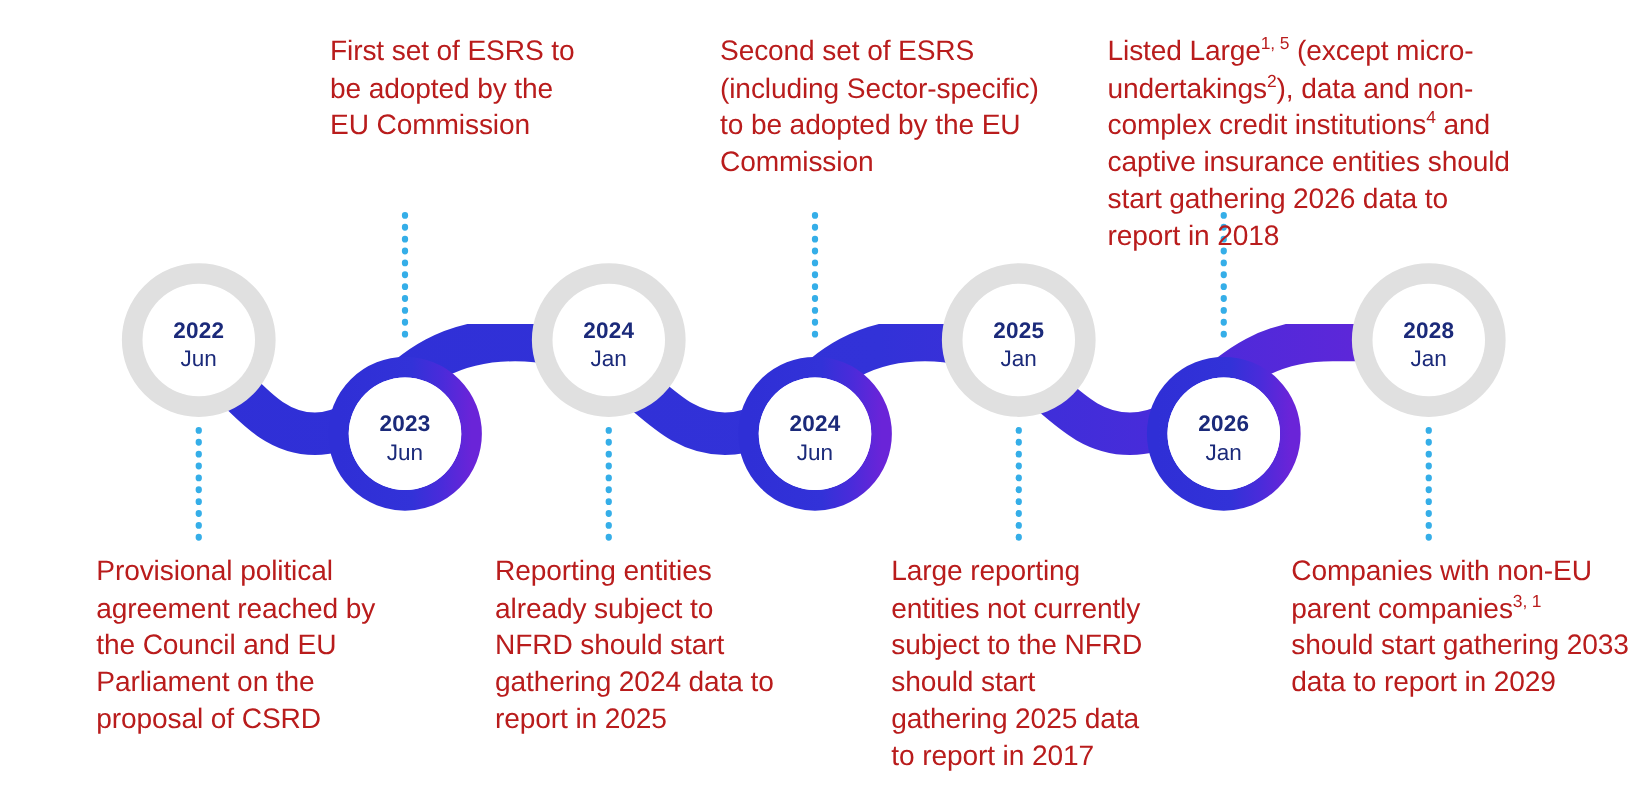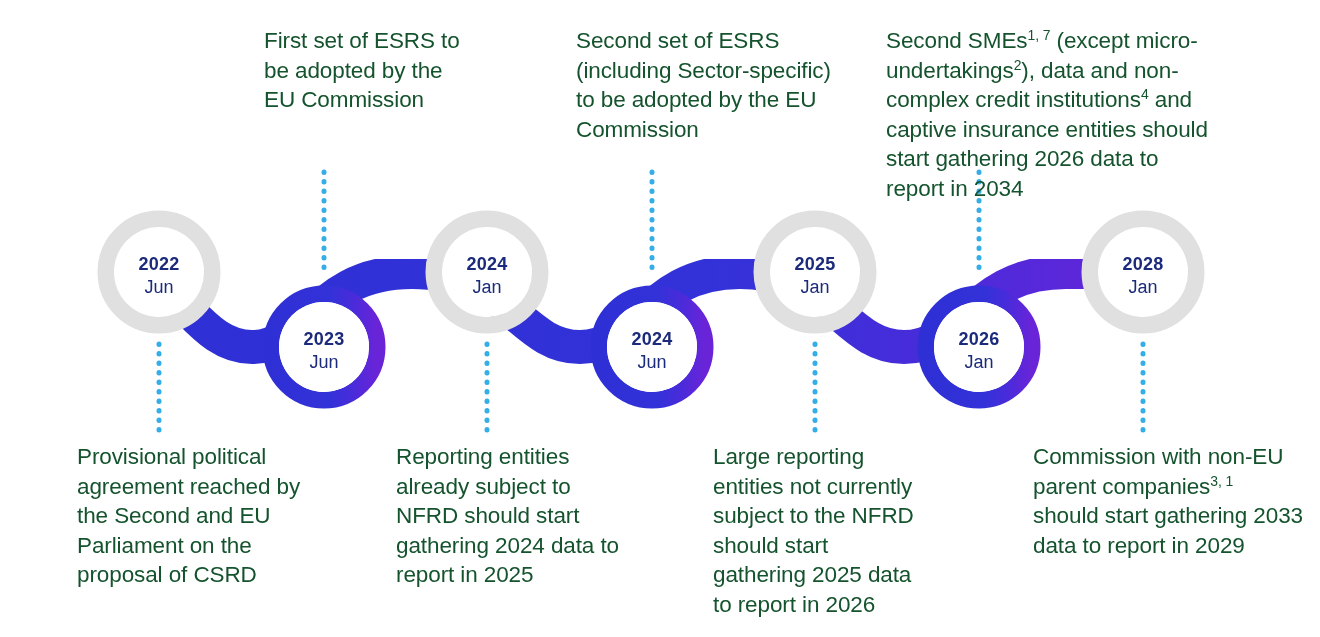--- a/index.html
+++ b/index.html
@@ -21,21 +21,21 @@
   }
   #timeline-svg {
     position: absolute;
     left: 0;
     top: 0;
     width: 1320px;
     height: 637px;
   }
   .callout {
     position: absolute;
-    color: #14532d;
+    color: #b91c1c;
     font-size: 22.5px;
     line-height: 29.5px;
     font-family: "Liberation Sans", sans-serif;
     font-weight: 400;
     letter-spacing: -0.1px;
     white-space: pre-line;
   }
   .callout sup {
     font-size: 0.62em;
     vertical-align: super;
@@ -162,30 +162,30 @@
   <div id="callouts-layer">
       <div class="callout" style="left: 264px; top: 26px; width: 260px;">First set of ESRS to
 be adopted by the
 EU Commission</div>
       <div class="callout" style="left: 576px; top: 26px; width: 300px;">Second set of ESRS
 (including Sector-specific)
 to be adopted by the EU
 Commission</div>
       <div class="callout" style="left: 77px; top: 442px; width: 265px;">Provisional political
 agreement reached by
-the Second and EU
+the Council and EU
 Parliament on the
 proposal of CSRD</div>
       <div class="callout" style="left: 396px; top: 442px; width: 265px;">Reporting entities
 already subject to
 NFRD should start
 gathering 2024 data to
 report in 2025</div>
       <div class="callout" style="left: 713px; top: 442px; width: 250px;">Large reporting
 entities not currently
 subject to the NFRD
 should start
 gathering 2025 data
-to report in 2026</div>
-      <div class="callout" style="left: 886px; top: 26px; width: 322px; white-space: normal;"><span>Second SMEs</span><sup>1, 7</sup><span> (except micro-undertakings</span><sup>2</sup><span>), data and non-complex credit institutions</span><sup>4</sup><span> and captive insurance entities should start gathering 2026 data to report in 2034</span></div>
-      <div class="callout" style="left: 1033px; top: 442px; width: 270px; white-space: normal;"><span>Commission with non-EU parent companies</span><sup>3, 1</sup><span> should start gathering 2033 data to report in 2029</span></div>
+to report in 2017</div>
+      <div class="callout" style="left: 886px; top: 26px; width: 322px; white-space: normal;"><span>Listed Large</span><sup>1, 5</sup><span> (except micro-undertakings</span><sup>2</sup><span>), data and non-complex credit institutions</span><sup>4</sup><span> and captive insurance entities should start gathering 2026 data to report in 2018</span></div>
+      <div class="callout" style="left: 1033px; top: 442px; width: 270px; white-space: normal;"><span>Companies with non-EU parent companies</span><sup>3, 1</sup><span> should start gathering 2033 data to report in 2029</span></div>
     </div>
 </div>
 
 </body></html>

